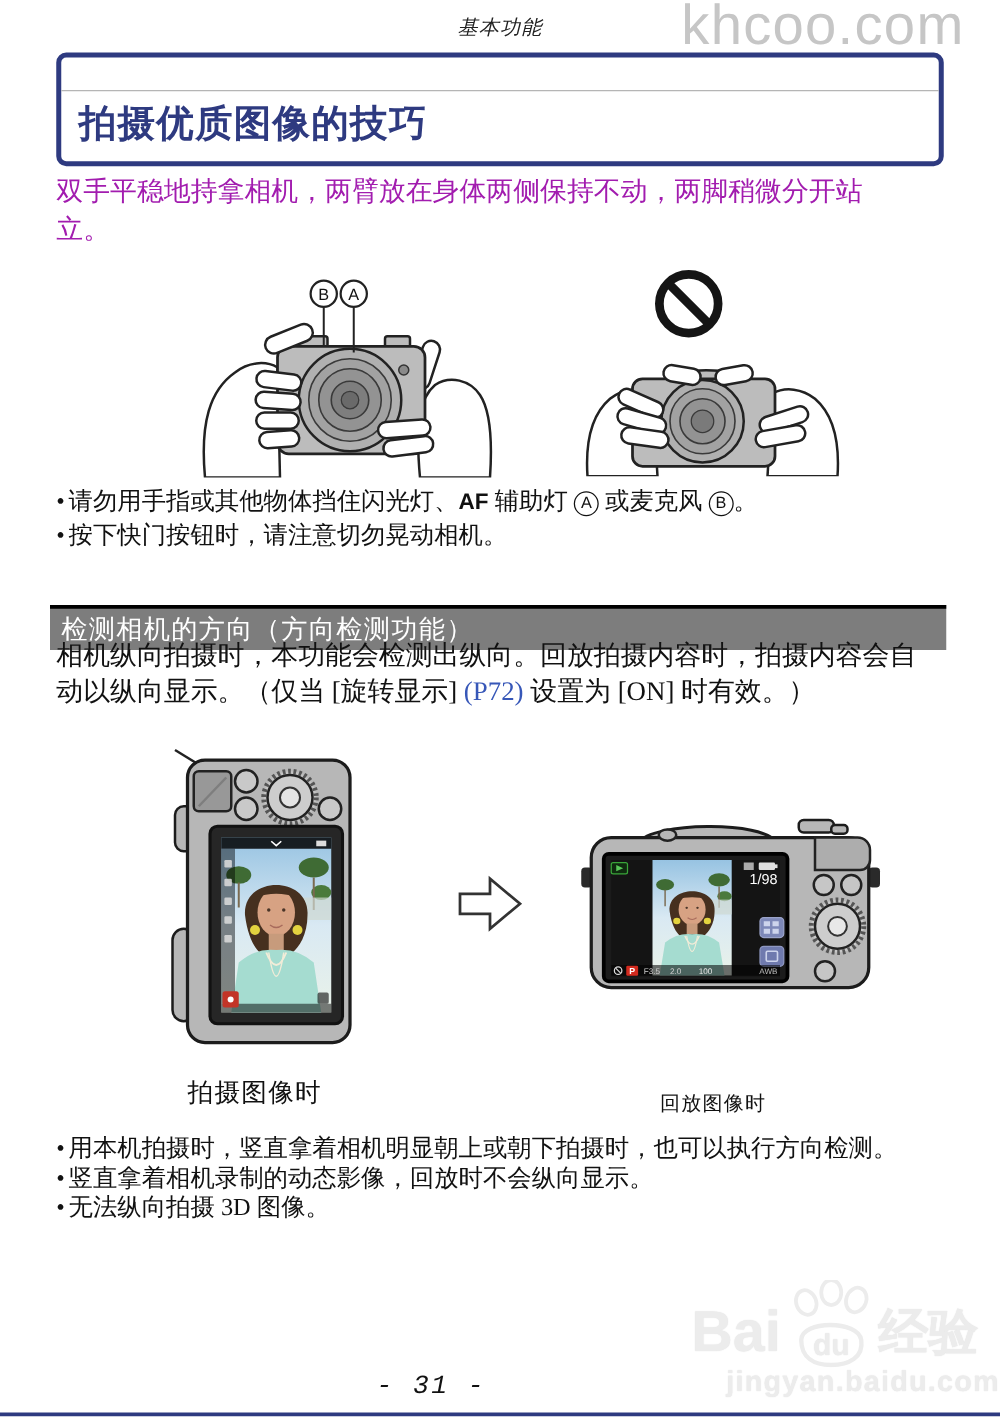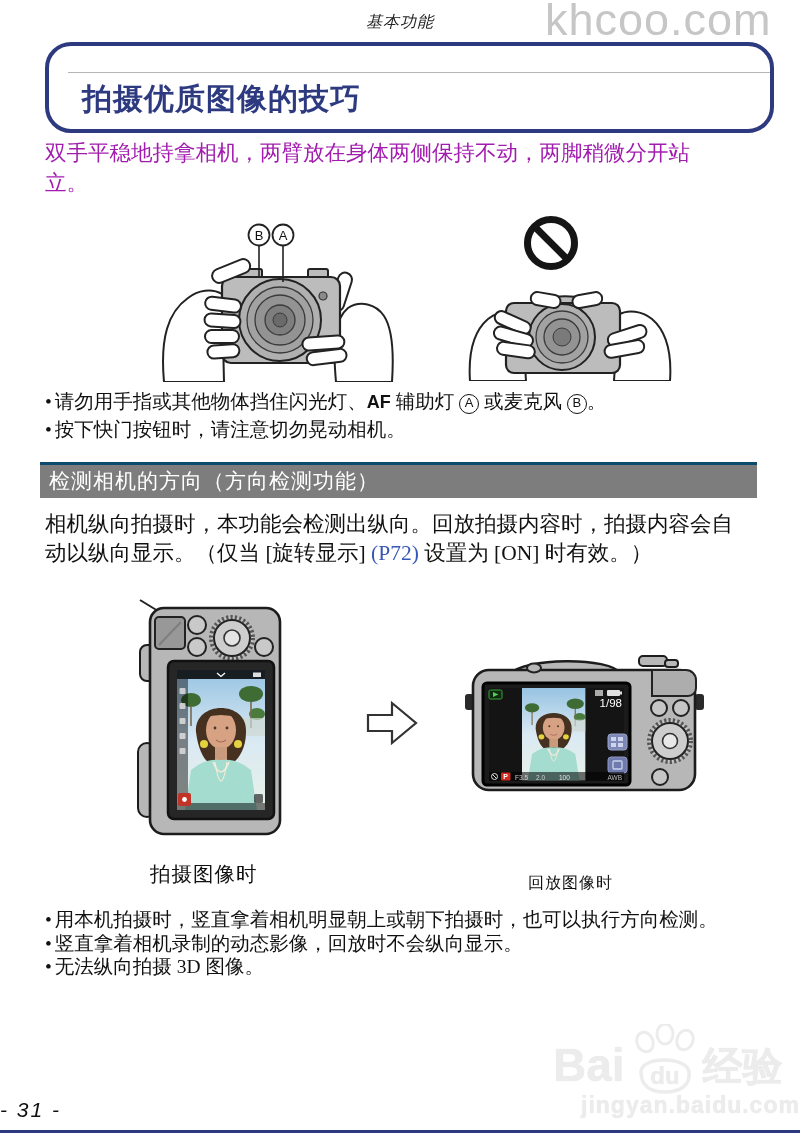--- a/index.html
+++ b/index.html
@@ -7,40 +7,40 @@
         font-family:"Liberation Serif","DejaVu Serif",serif;color:#1a1a1a;}
 
   
   .hdr-section{position:absolute;top:12px;left:300px;width:200px;text-align:center;
                font-style:italic;font-size:16px;color:#222;letter-spacing:1px;}
   .wm-khcoo{position:absolute;top:-6px;left:545px;font-family:"Liberation Sans",sans-serif;
             font-size:45px;color:#c6c6c6;letter-spacing:1px;}
 
   
   .title-box{position:absolute;left:45px;top:42px;width:702px;border:4px solid #2e3a80;
-             border-radius:26px;background:#fff;padding-left:19px;}
+             border-radius:8px;background:#fff;}
   .title-box .band{height:26px;border-bottom:1px solid #b5b5b5;}
   .title-box .t{margin:0;padding:6px 14px 9px 14px;font-size:30px;font-weight:600;
                 color:#2e3a80;letter-spacing:1px;}
 
   .intro{position:absolute;left:45px;top:138px;width:664px;font-size:21.5px;line-height:30px;color:#a21caf;}
 
   .fig-hold{position:absolute;left:150px;top:220px;}
   .fig-nohold{position:absolute;left:440px;top:213px;}
 
   .notes1{position:absolute;left:45px;top:388px;font-size:19.5px;line-height:27px;color:#111;}
   .note-line{white-space:nowrap;}
   .note-line .b{margin-right:3px;}
   .bold-sans{font-family:"Liberation Sans",sans-serif;font-weight:700;font-size:18px;}
   .circ{display:inline-block;width:18px;height:18px;border:1.3px solid #111;border-radius:50%;
         text-align:center;line-height:16px;font-size:13px;vertical-align:1px;
         font-family:"Liberation Sans",sans-serif;}
 
-  .section-bar{position:absolute;left:40px;top:462px;width:708px;height:33px;background:#7d7d7d;
-               border-top:3px solid #0c4a6e;color:#fff;font-size:21px;line-height:33px;
+  .section-bar{position:absolute;left:40px;top:484px;width:708px;height:33px;background:#7d7d7d;
+               border-top:3px solid #000000;color:#fff;font-size:21px;line-height:33px;
                padding-left:9px;letter-spacing:1px;}
 
   .orient-para{position:absolute;left:45px;top:510px;width:700px;font-size:21.5px;line-height:29px;color:#111;}
   .plink{color:#3757b8;}
 
   .fig-vert{position:absolute;left:128px;top:597px;}
   .fig-arrow{position:absolute;left:366px;top:700px;}
   .fig-horiz{position:absolute;left:456px;top:642px;}
 
   .cap-left{position:absolute;left:150px;top:860px;font-size:20.5px;color:#111;letter-spacing:1px;}
@@ -50,22 +50,22 @@
 
   
   .wm-baidu{position:absolute;left:553px;top:1018px;color:#ececec;text-shadow:0 0 1px #e0e0e0;
             font-family:"Liberation Sans",sans-serif;font-weight:700;}
   .wm-row{display:flex;align-items:flex-end;height:72px;}
   .wm-bai{font-size:46px;line-height:50px;}
   .wm-paw{margin:0 2px -4px 2px;}
   .wm-jy{font-size:40px;line-height:48px;}
   .wm-url{font-size:23px;margin-top:2px;margin-left:28px;letter-spacing:1px;}
 
-  .page-num{position:absolute;left:0;top:1098px;width:690px;text-align:left;
-            font-family:Liberation Sans, sans-serif;font-style:italic;font-size:21px;
+  .page-num{position:absolute;left:0;top:1098px;width:690px;text-align:center;
+            font-family:Liberation Mono, monospace;font-style:italic;font-size:21px;
             letter-spacing:2px;color:#111;}
   .bottom-line{position:absolute;left:0;top:1130px;width:800px;height:3px;background:#2e3a80;}
 
   svg text{font-family:"Liberation Sans",sans-serif;}
 </style>
 </head>
 <body>
 
 <div class="page">
 

